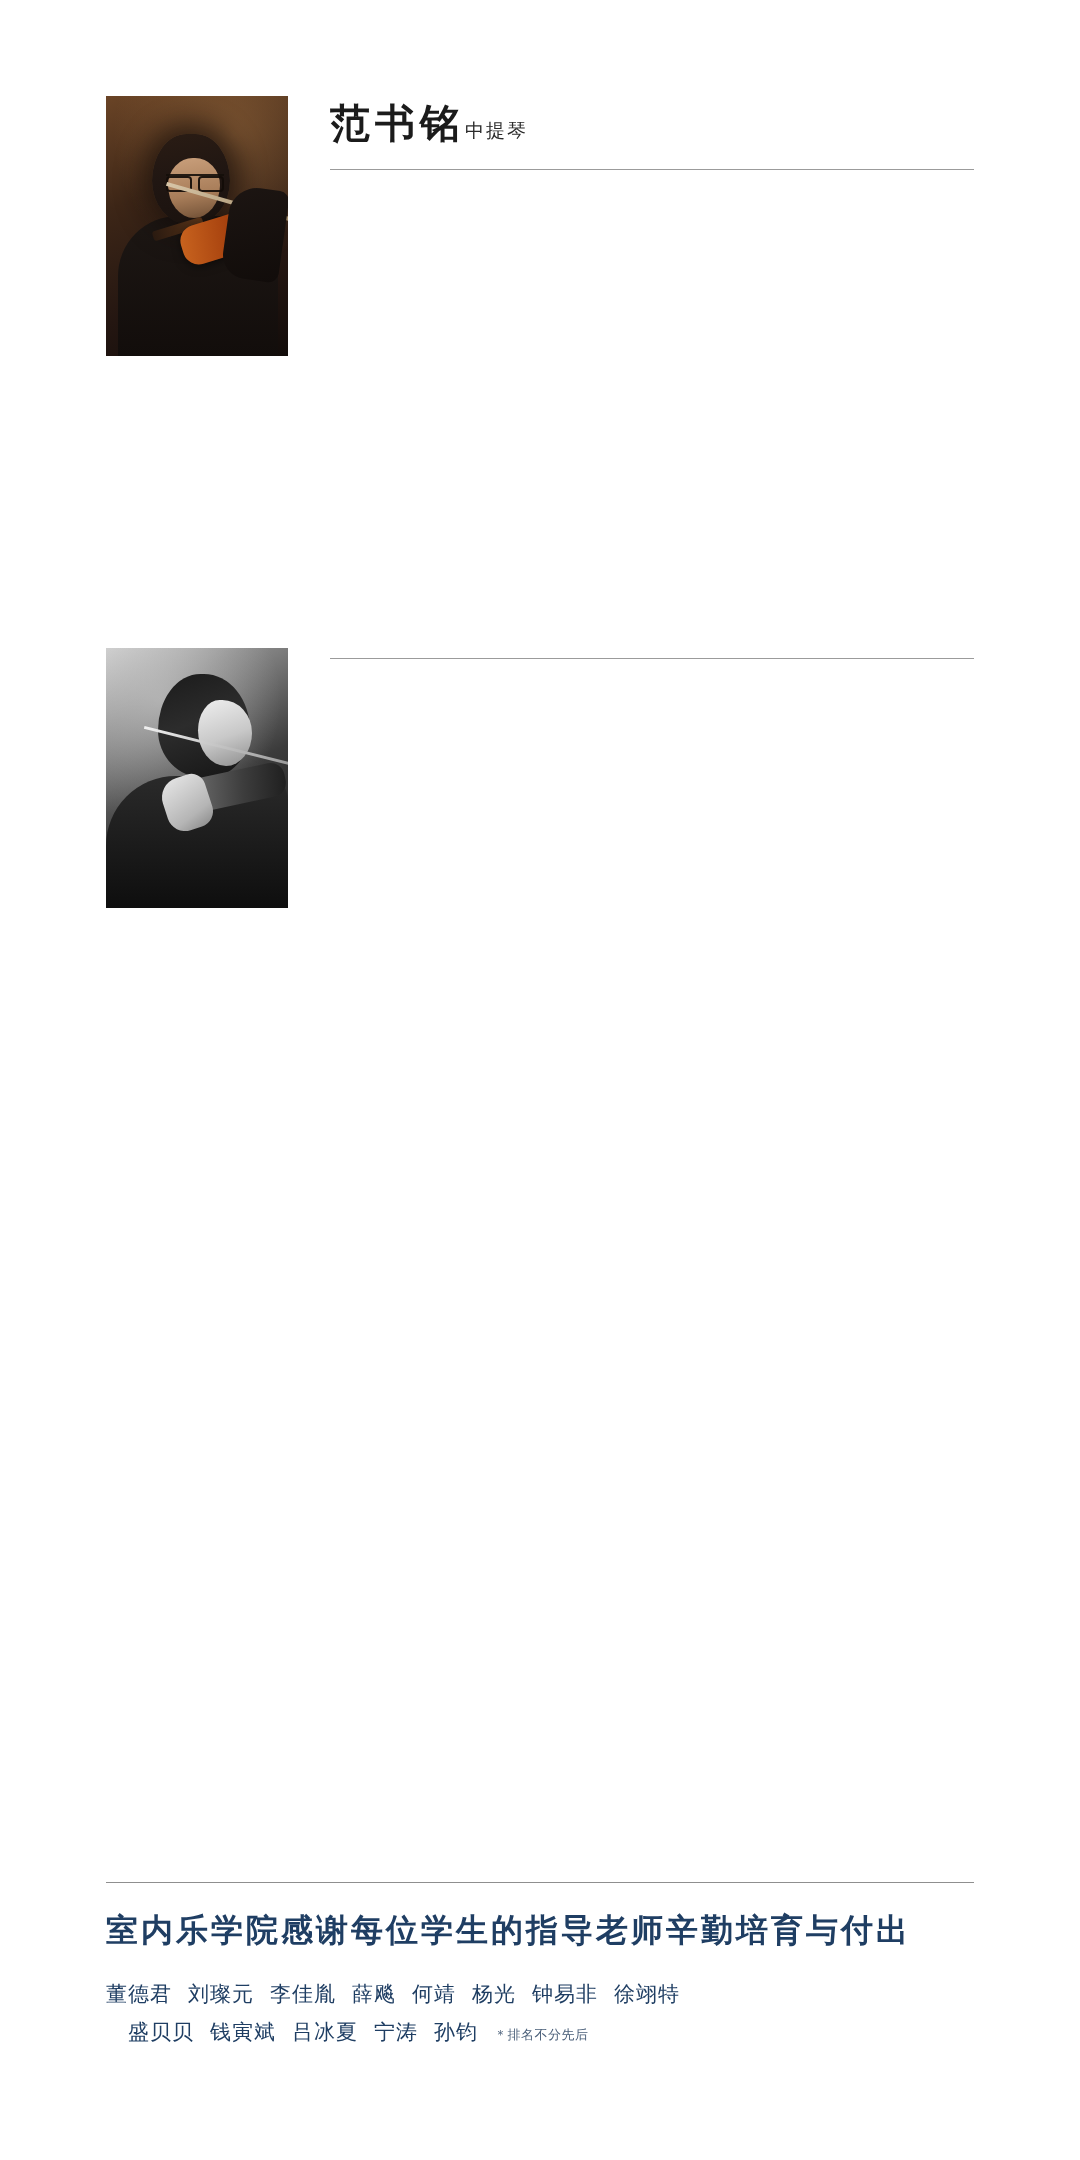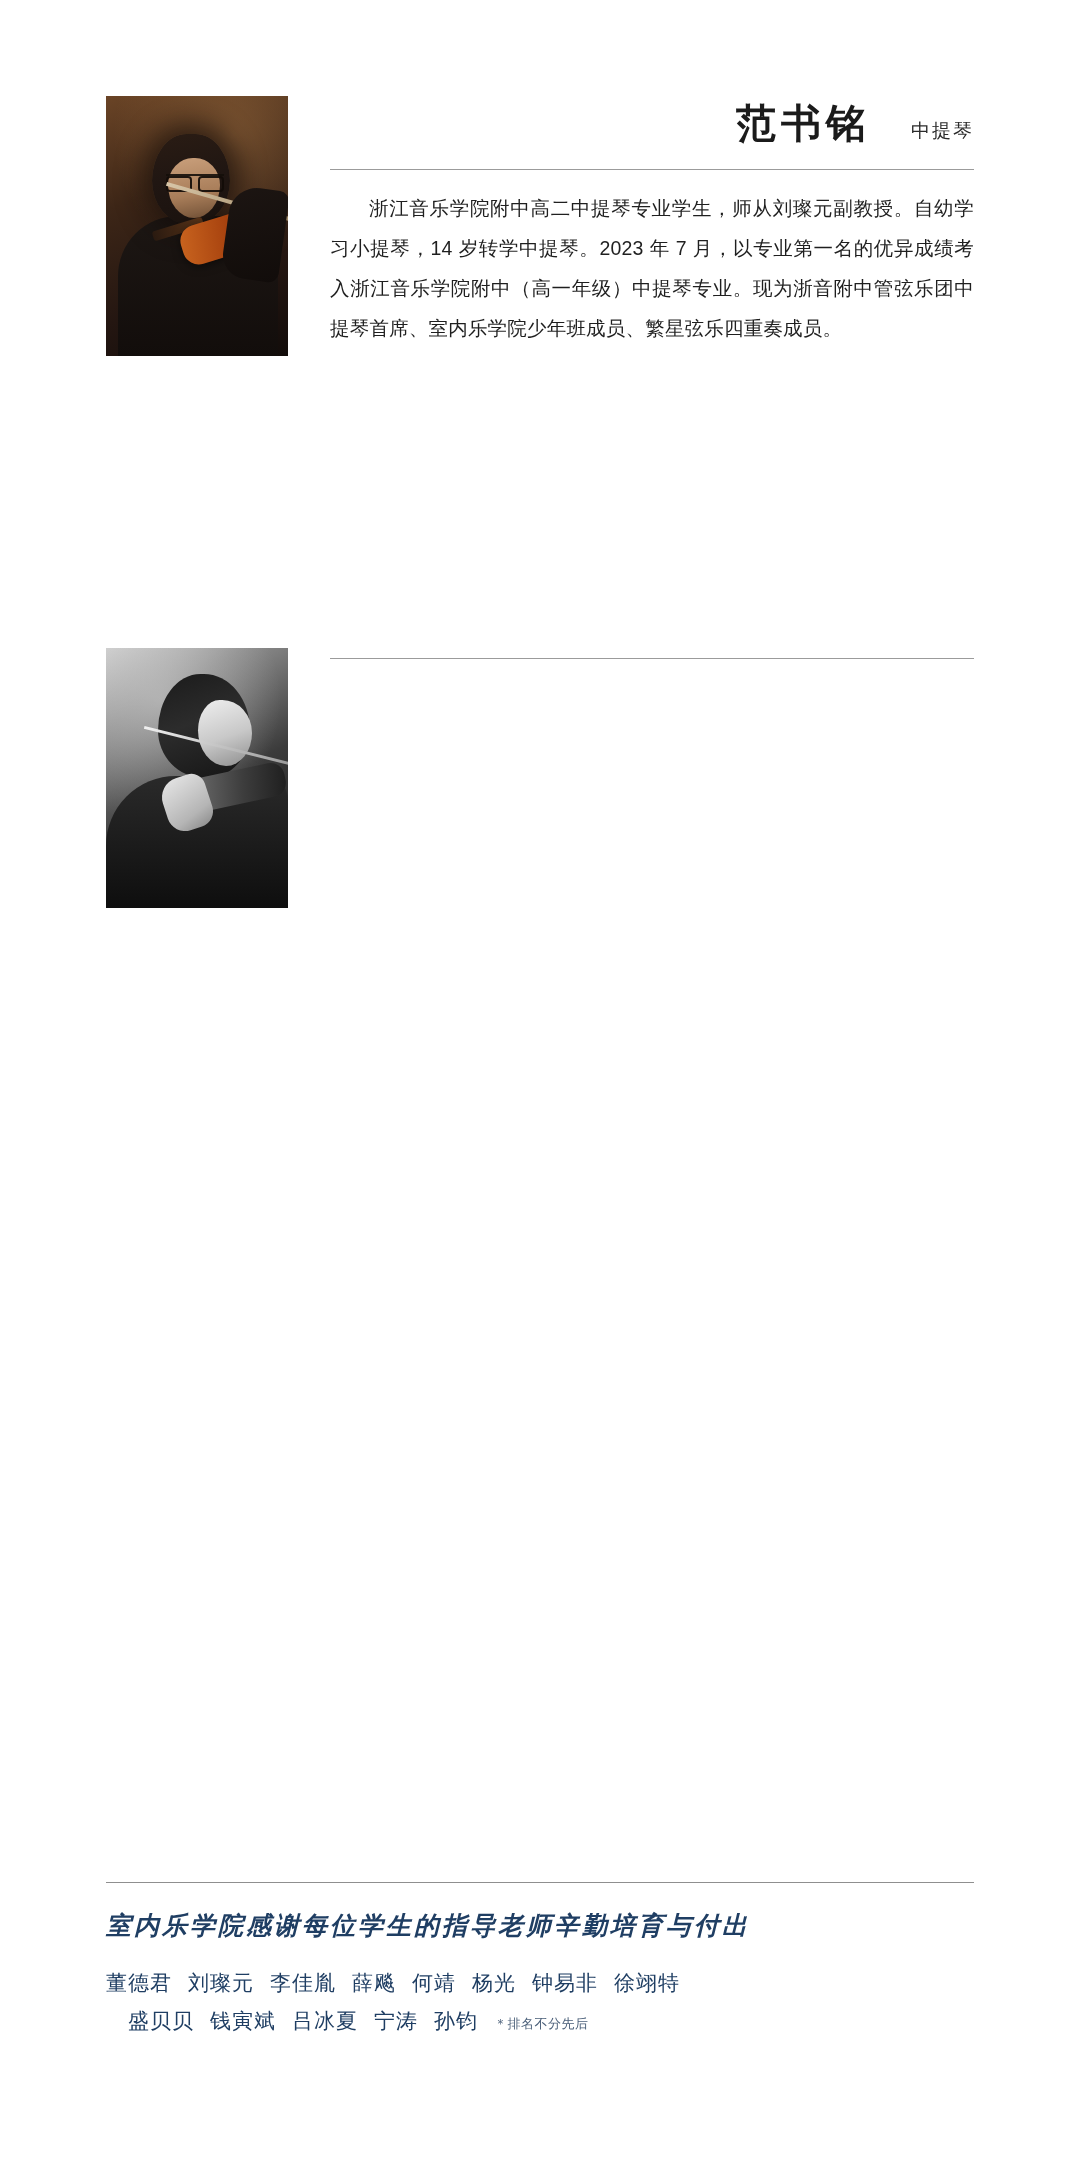--- a/index.html
+++ b/index.html
@@ -203,23 +203,22 @@
   }
 
   .info {
     flex: 1 1 auto;
     padding-left: 42px;
   }
 
   .name-row {
     display: flex;
     align-items: baseline;
-    justify-content: flex-end;
+    justify-content: flex-start;
     padding-bottom: 8px;
-    gap: 40px;
   }
   .name {
     font-size: 40px;
     letter-spacing: 5px;
     font-weight: 700;
     color: #1b1b1b;
     font-family: "DejaVu Serif", "Liberation Serif", serif;
   }
   .instrument {
     font-size: 19px;
@@ -251,25 +250,24 @@
     left: 106px;
     width: 868px;
     top: 1882px;
   }
   .footer-rule {
     height: 1px;
     background: #8f8f8f;
     margin-bottom: 26px;
   }
   .footer-title {
-    font-size: 25px;
+    font-size: 32px;
     letter-spacing: 3px;
     color: #1f3e63;
     font-family: "DejaVu Serif", "Liberation Serif", serif;
-    font-style: italic;
     font-weight: 700;
     margin-bottom: 22px;
   }
   .footer-names {
     color: #1f3e63;
     font-size: 21px;
     letter-spacing: 1px;
     line-height: 38px;
   }
   .footer-names .line { white-space: nowrap; }
@@ -299,21 +297,20 @@
       <div class="p-arm"></div>
     </div>
 
     <div class="info">
       <div class="name-row">
         <div class="name">范书铭</div>
         <div class="instrument">中提琴</div>
       </div>
       <div class="rule"></div>
       <div class="bio">
-        <p>浙江音乐学院附中高二中提琴专业学生，师从刘璨元副教授。自幼学习小提琴，14 岁转学中提琴。2023 年 7 月，以专业第一名的优异成绩考入浙江音乐学院附中（高一年级）中提琴专业。现为浙音附中管弦乐团中提琴首席、室内乐学院少年班成员、繁星弦乐四重奏成员。</p>
       </div>
     </div>
   </section>
 
   <section class="profile" id="profile-2">
     <div class="portrait portrait-2">
       <div class="p-bg"></div>
       <div class="p-body"></div>
       <div class="p-head"></div>
       <div class="p-face"></div>

